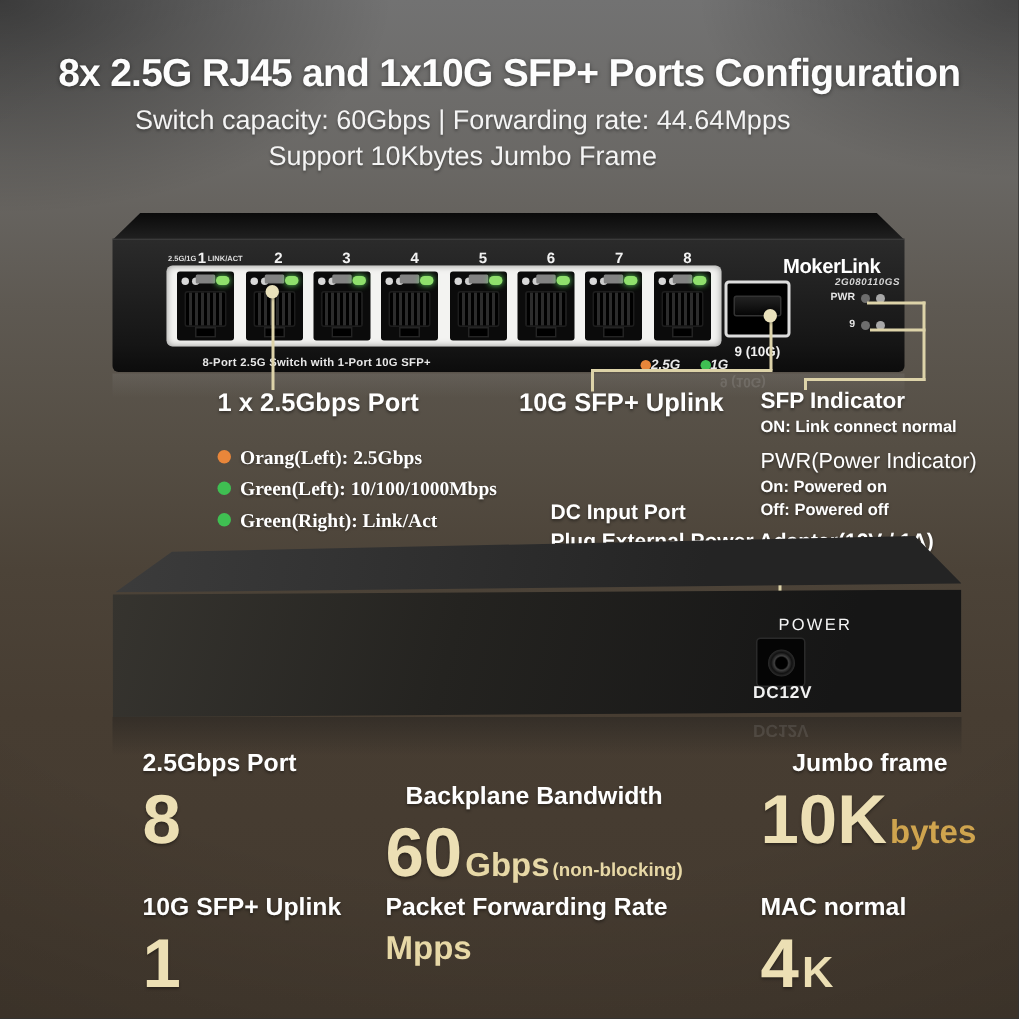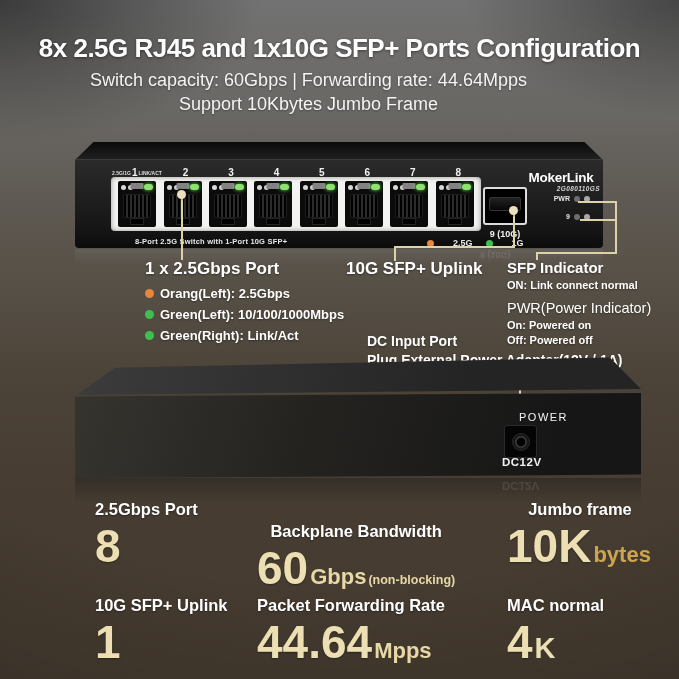--- a/index.html
+++ b/index.html
@@ -26,41 +26,41 @@
   .tiny{font-size:5px;color:#ddd;font-weight:bold;margin:0 1px;vertical-align:1px;}
   .port-strip{left:36px;top:18px;width:370px;height:54px;background:#f3f3f1;border-radius:4px;display:flex;justify-content:space-evenly;align-items:flex-start;padding-top:4px;box-sizing:border-box;box-shadow:inset 0 0 5px rgba(0,0,0,.4);}
   .rj45{position:relative;width:38px;height:46px;background:#0b0b0b;border-radius:2px;}
   .rj45::before{content:"";position:absolute;top:4px;left:3px;width:5px;height:5px;border-radius:50%;background:#d9d9d9;box-shadow:7px 0 0 #cfcfcf;}
   .rj45::after{content:"";position:absolute;top:3px;right:3px;width:9px;height:6px;border-radius:3px;background:#8fe06c;box-shadow:0 0 4px rgba(110,255,110,.9);}
   .rj45 .tab{position:absolute;top:2px;left:50%;transform:translateX(-50%);width:13px;height:6px;background:#828282;border-radius:1px;}
   .rj45 .pins{position:absolute;top:13px;left:5px;right:5px;bottom:9px;background:repeating-linear-gradient(90deg,#000 0 2px,#2c2c2c 2px 4px);border:1px solid #1d1d1d;border-radius:2px;}
   .rj45 .notch{position:absolute;bottom:2px;left:50%;transform:translateX(-50%);width:12px;height:5px;background:#000;border:1px solid #242424;}
   .fsw-caption{left:60px;top:78px;font-size:7.5px;font-weight:bold;color:#e8e8e8;letter-spacing:.2px;}
   .legend{left:352px;top:79px;display:flex;gap:13px;}
-  .leg{display:flex;align-items:center;gap:19px;font-size:9px;font-weight:bold;color:#e9e9e9;}
+  .leg{display:flex;align-items:center;gap:0;font-size:9px;font-weight:bold;color:#e9e9e9;font-style:italic;}
   .dot7{width:7px;height:7px;border-radius:50%;display:inline-block;}
   .dot-orange{background:#e8863a;} .dot-green{background:#3fbf52;}
   .sfp{left:408px;top:28px;width:44px;height:38px;background:#000;border:2px solid #dcdcdc;border-radius:3px;box-sizing:border-box;}
   .sfp::after{content:"";position:absolute;left:4px;right:4px;top:8px;height:12px;background:linear-gradient(#222,#060606);border:1px solid #333;border-radius:2px;}
   .sfp-label{left:402px;top:70px;width:56px;text-align:center;font-size:9px;font-weight:bold;color:#f0f0f0;}
-  .brand{left:447px;top:11px;width:78px;text-align:center;font-size:13.5px;font-weight:bold;color:#fff;letter-spacing:-.3px;}
+  .brand{left:447px;top:11px;width:78px;text-align:left;font-size:13.5px;font-weight:bold;color:#fff;letter-spacing:-.3px;}
   .model{left:447px;top:26px;width:78px;text-align:right;font-size:6.5px;font-weight:bold;font-style:italic;color:#d5d5d5;letter-spacing:.4px;}
   .ledrow{left:455px;width:60px;display:flex;align-items:center;justify-content:flex-end;gap:4px;}
   .ledrow .lbl{font-size:7px;font-weight:bold;color:#e5e5e5;}
   .ledhole{width:6px;height:6px;border-radius:50%;background:#6d6d6d;display:inline-block;}
   .ledhole.lit{background:#a8a8a8;}
   .fsw-reflect{left:75px;top:249px;width:528px;height:16px;background:linear-gradient(180deg,rgba(150,150,150,.16),rgba(150,150,150,0));}
   .reflect-txt{transform:scaleY(-1);opacity:.16;color:#ccc;font-size:9px;font-weight:bold;filter:blur(.4px);}
   
   .lead{position:absolute;background:#ddd3a9;}
   .lead-dot{position:absolute;width:9px;height:9px;border-radius:50%;background:#e9e1bb;box-shadow:0 0 3px rgba(0,0,0,.55);}
   
   .ann{color:#fff;text-shadow:0 1px 2px rgba(0,0,0,.4);}
   .ann-title{font-size:17px;font-weight:bold;}
-  .ann-list{margin-top:4px;}
+  .ann-list{margin-top:15px;font-family:Liberation Serif, serif;}
   .ann-item{display:flex;align-items:center;gap:6px;font-size:13px;font-weight:bold;line-height:21px;}
   .dot9{width:9px;height:9px;border-radius:50%;display:inline-block;flex:0 0 auto;}
   .sfp-ann .ann-title{font-size:15px;}
   .ann-small{font-size:11px;font-weight:bold;margin-top:3px;}
   .ann-mid{font-size:14.5px;font-weight:400;margin-top:9px;}
   .dc-ann{font-size:14px;font-weight:bold;line-height:19px;}
   
   .rsw{left:75px;top:355px;width:566px;height:150px;}
   .rsw-lid{left:0;top:0;width:566px;height:40px;background:linear-gradient(100deg,#3c3c3c,#242424 70%);clip-path:polygon(7% 32%,94.5% 6%,100% 85%,.3% 100%);}
   .rsw-face{left:0;top:38px;width:566px;height:85px;background:linear-gradient(105deg,#36342f 0%,#242320 40%,#161616 85%);clip-path:polygon(0 4%,100% 0,100% 96%,0 100%);}
@@ -262,21 +262,20 @@
     <div class="spec-label">10G SFP+ Uplink</div>
     <div class="spec-value-row">
         <span class="spec-value">1</span>
         <span class="spec-suffix"></span>
         <span class="spec-note"></span>
       </div>
   </div>
   <div class="abs spec" style="left:257px;top:596px;">
     <div class="spec-label">Packet Forwarding Rate</div>
     <div class="spec-value-row">
-        <span class="spec-value">44.64</span>
         <span class="spec-suffix">Mpps</span>
         <span class="spec-note"></span>
       </div>
   </div>
   <div class="abs spec" style="left:507px;top:596px;">
     <div class="spec-label">MAC normal</div>
     <div class="spec-value-row">
         <span class="spec-value">4</span>
         <span class="spec-suffix suffix-lg">K</span>
         <span class="spec-note"></span>

